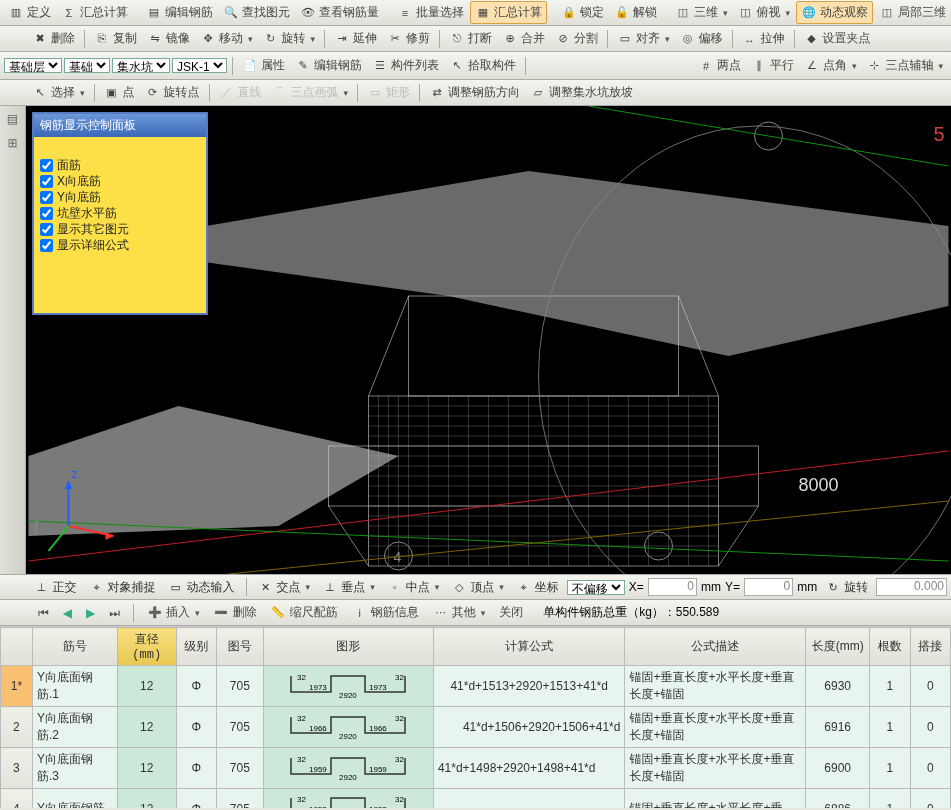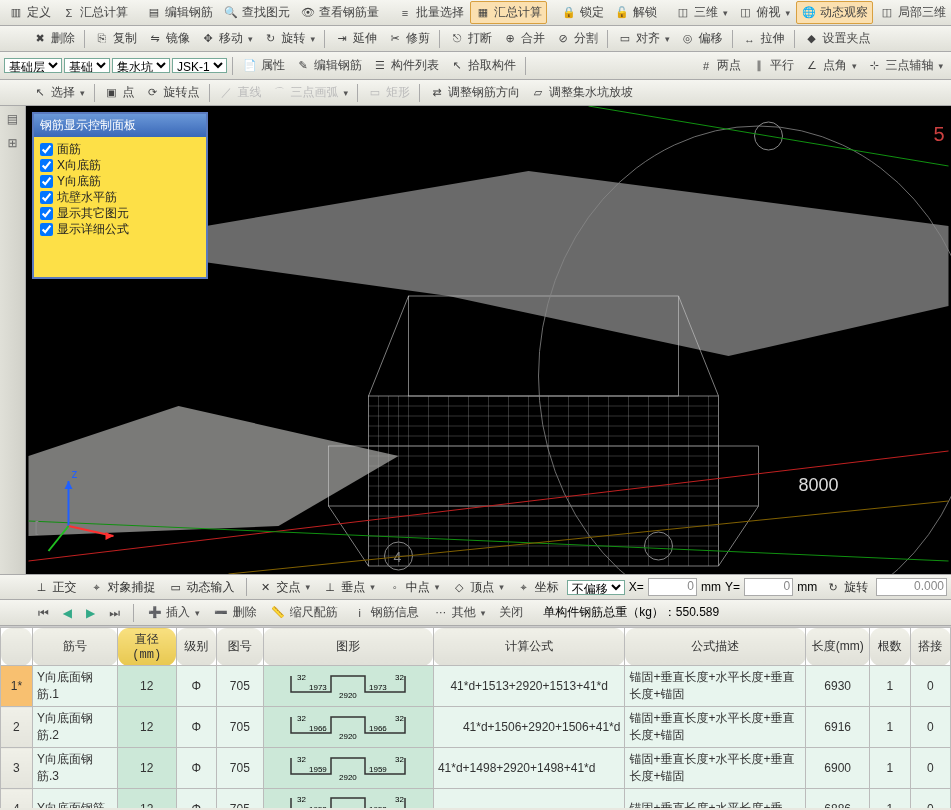--- a/index.html
+++ b/index.html
@@ -20,33 +20,33 @@
 select { font-size:12px; height:15px; border:1px solid #7a9; background:#fff; }
 .main-area { display:flex; height:468px; }
 .left-strip { width:26px; background:linear-gradient(90deg,#e0e0d8,#d0d0c8); border-right:1px solid #aaa; }
 .left-strip .li { width:22px; height:22px; margin:2px auto; cursor:pointer; display:flex; align-items:center; justify-content:center; color:#666; }
 .viewport { flex:1; background:#000; position:relative; overflow:hidden; }
 .panel {
   position:absolute; left:6px; top:6px; width:176px;
   background:#fde047; border:2px solid #5a7abf; font-size:12px;
 }
 .panel-title { background:linear-gradient(#6a98d8,#3a68b8); color:#fff; padding:3px 6px; }
-.panel-body { padding:4px 6px; height:140px; }
+.panel-body { padding:20px 6px; height:176px; }
 .panel-body label { display:block; line-height:16px; color:#222; }
 .panel-body input { margin-right:4px; vertical-align:middle; }
 .viewport svg { width:100%; height:100%; }
 .snap-bar { display:flex; align-items:center; height:26px; padding:0 4px; gap:4px; border-top:1px solid #aaa; border-bottom:1px solid #aaa; background:linear-gradient(#f5f5f0,#e0e0d8); white-space:nowrap; overflow:hidden; }
 .snap-item { display:inline-flex; align-items:center; gap:3px; padding:2px 4px; color:#333; }
 .coord-box { width:50px; height:18px; border:1px solid #aaa; background:#fff; padding:0 2px; text-align:right; color:#888; }
 .nav-bar { display:flex; align-items:center; height:26px; padding:0 6px; gap:6px; border-bottom:1px solid #aaa; background:linear-gradient(#f5f5f0,#e0e0d8); white-space:nowrap; overflow:hidden; }
 .nav-btn { padding:2px 4px; color:#555; cursor:pointer; }
 .table-wrap { height:182px; overflow:auto; background:#fff; border-top:1px solid #ccc; }
 table { border-collapse:collapse; width:100%; table-layout:fixed; }
 th, td { border:1px solid #bbb; padding:3px 4px; font-size:12px; color:#333; text-align:center; overflow:hidden; }
-th { background:linear-gradient(#f0f0e8,#e0e0d8); font-weight:normal;border-radius:11px; }
+th { background:linear-gradient(#f0f0e8,#e0e0d8); font-weight:normal; }
 .row-hd { background:linear-gradient(#f0f0e8,#e4e4dc); width:28px; }
 .row-hd.sel { background:#f8c070; }
 td.gcell { background:#cce8d8; }
 td.dcell { background:#e8f5ee; }
 th.diam-h { background:linear-gradient(#f8e080,#e8c850);font-family:Liberation Mono, monospace; }
 .shape-svg { width:130px; height:30px; }
 .dropdown-arrow::after { content:"▾"; margin-left:2px; font-size:9px; color:#555; }
 </style>
 </head>
 <body>

